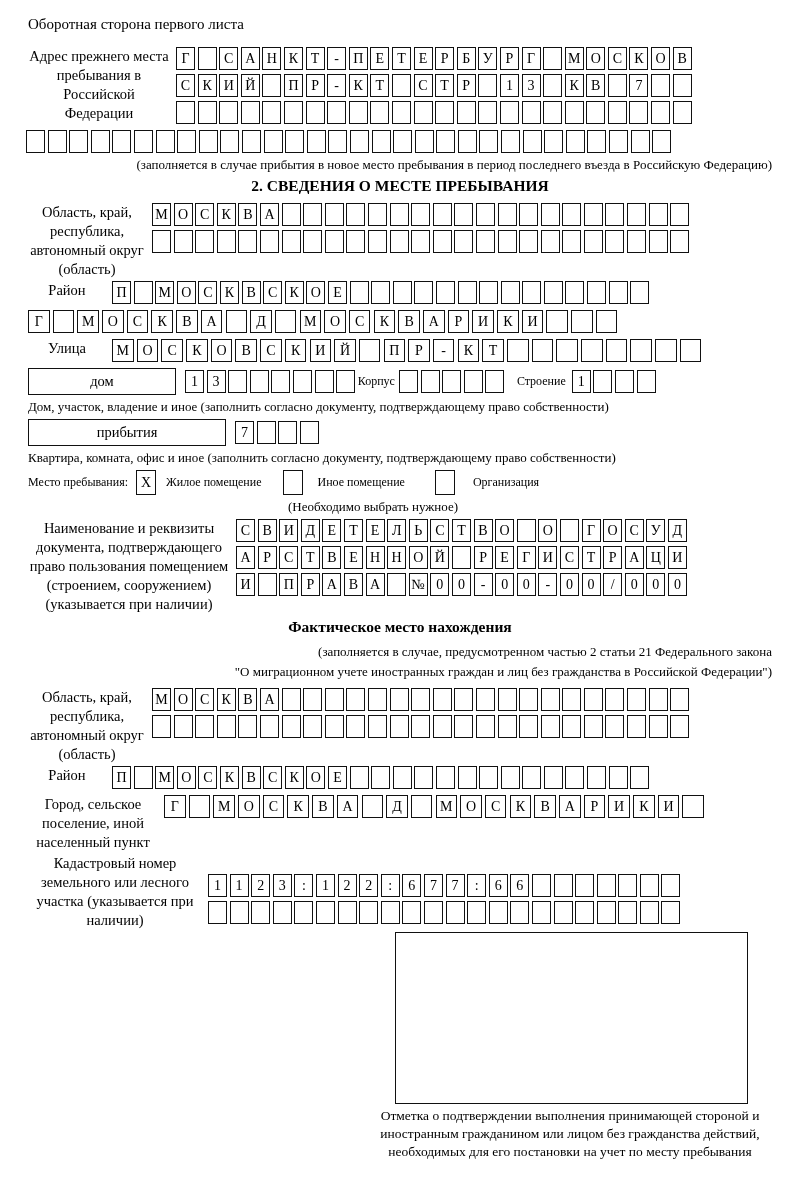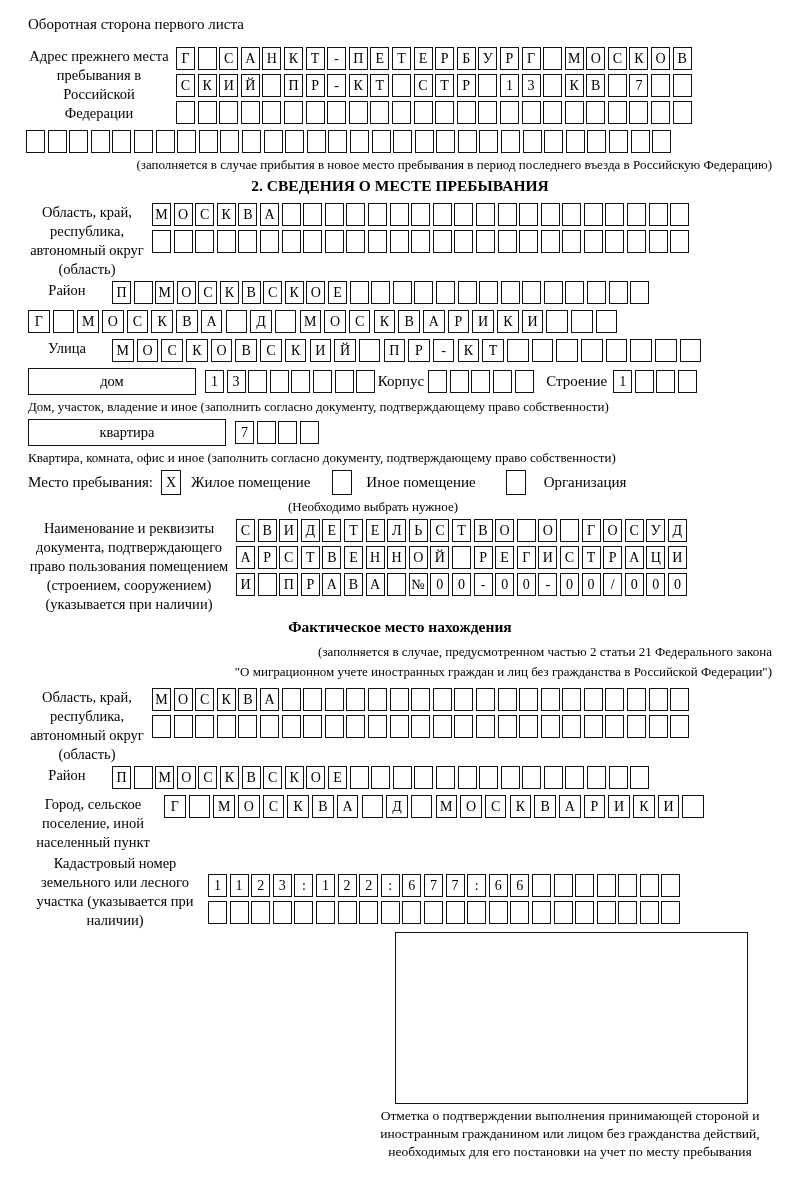--- a/index.html
+++ b/index.html
@@ -19,21 +19,21 @@
     font-size: 14px; line-height: 1; }
   .cellrow.wide .cell { width: 21.5px; margin-right: 3.2px; }
 
   .caption { font-size: 13px; line-height: 16px; text-align: right; margin: 1px 0 4px 0; }
   .sec-title { font-size: 15.5px; font-weight: bold; text-align: center; margin: 4px 0 8px 0; }
 
   .inline-row { display: flex; align-items: center; margin-bottom: 4px; }
   .bigbox { flex: none; border: 1.6px solid #111; height: 27px; display: flex;
     align-items: center; justify-content: center; font-size: 14.5px; }
   .gap { flex: none; }
-  .small-label { font-size: 15px; flex: none; }
+  .small-label { font-size: 12px; flex: none; }
 
   .chk { flex: none; width: 20px; height: 25px; border: 1.6px solid #111;
     display: inline-flex; align-items: center; justify-content: center; font-size: 14px; }
 
   .stamp-box { border: 1.7px solid #111; width: 353px; height: 172px; margin-left: 367px; }
   .stamp-caption { width: 410px; margin-left: 337px; text-align: center;
     font-size: 13.5px; line-height: 18px; margin-top: 3px; }
 </style>
 </head>
 <body>
@@ -309,21 +309,21 @@
         <span class="cell"></span>
         <span class="cell"></span>
         <span class="cell"></span>
         <span class="cell"></span>
         <span class="cell"></span>
       </div>
   </div>
 </div>
 
 <div class="inline-row">
-  <div class="bigbox" style="width:168px">дом</div>
+  <div class="bigbox" style="width:148px">дом</div>
   <div class="gap" style="width:9px"></div>
   <div class="cellrow" style="margin-bottom:0">
       <span class="cell">1</span>
       <span class="cell">3</span>
       <span class="cell"></span>
       <span class="cell"></span>
       <span class="cell"></span>
       <span class="cell"></span>
       <span class="cell"></span>
       <span class="cell"></span>
@@ -343,21 +343,21 @@
   <div class="cellrow" style="margin-bottom:0">
       <span class="cell">1</span>
       <span class="cell"></span>
       <span class="cell"></span>
       <span class="cell"></span>
     </div>
 </div>
 <div class="caption" style="text-align:left">Дом, участок, владение и иное (заполнить согласно документу, подтверждающему право собственности)</div>
 
 <div class="inline-row">
-  <div class="bigbox" style="width:198px">квартира</div>
+  <div class="bigbox" style="width:198px">прибытия</div>
   <div class="gap" style="width:9px"></div>
   <div class="cellrow" style="margin-bottom:0">
       <span class="cell">7</span>
       <span class="cell"></span>
       <span class="cell"></span>
       <span class="cell"></span>
     </div>
 </div>
 <div class="caption" style="text-align:left">Квартира, комната, офис и иное (заполнить согласно документу, подтверждающему право собственности)</div>
 

